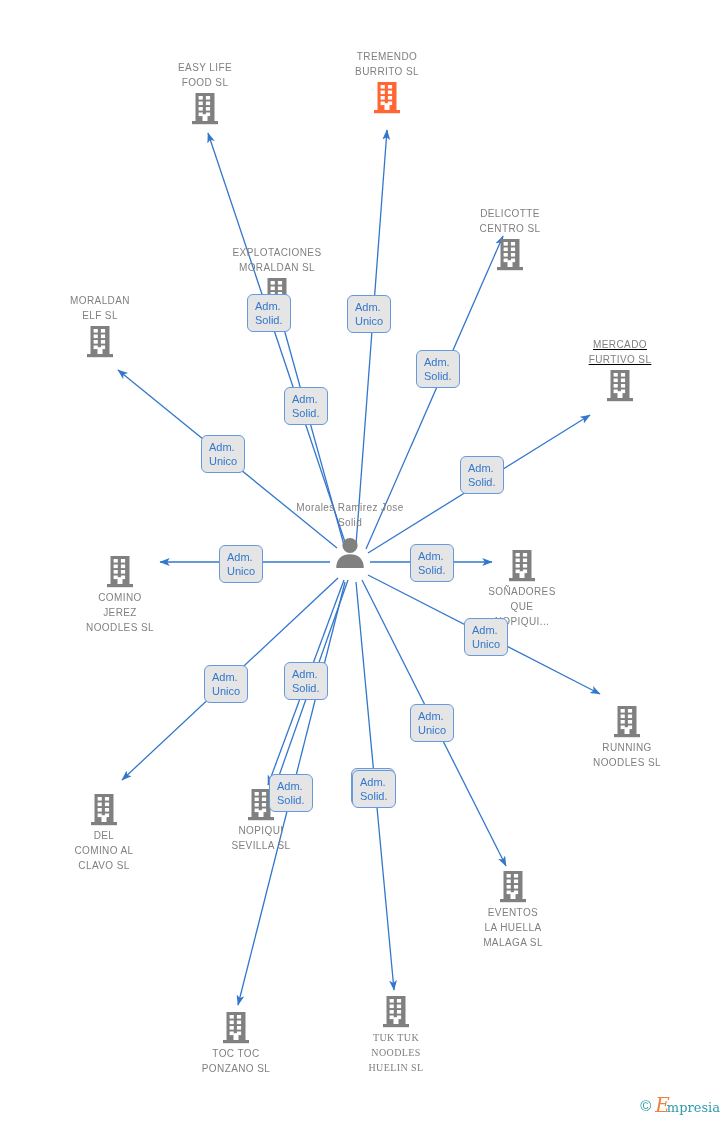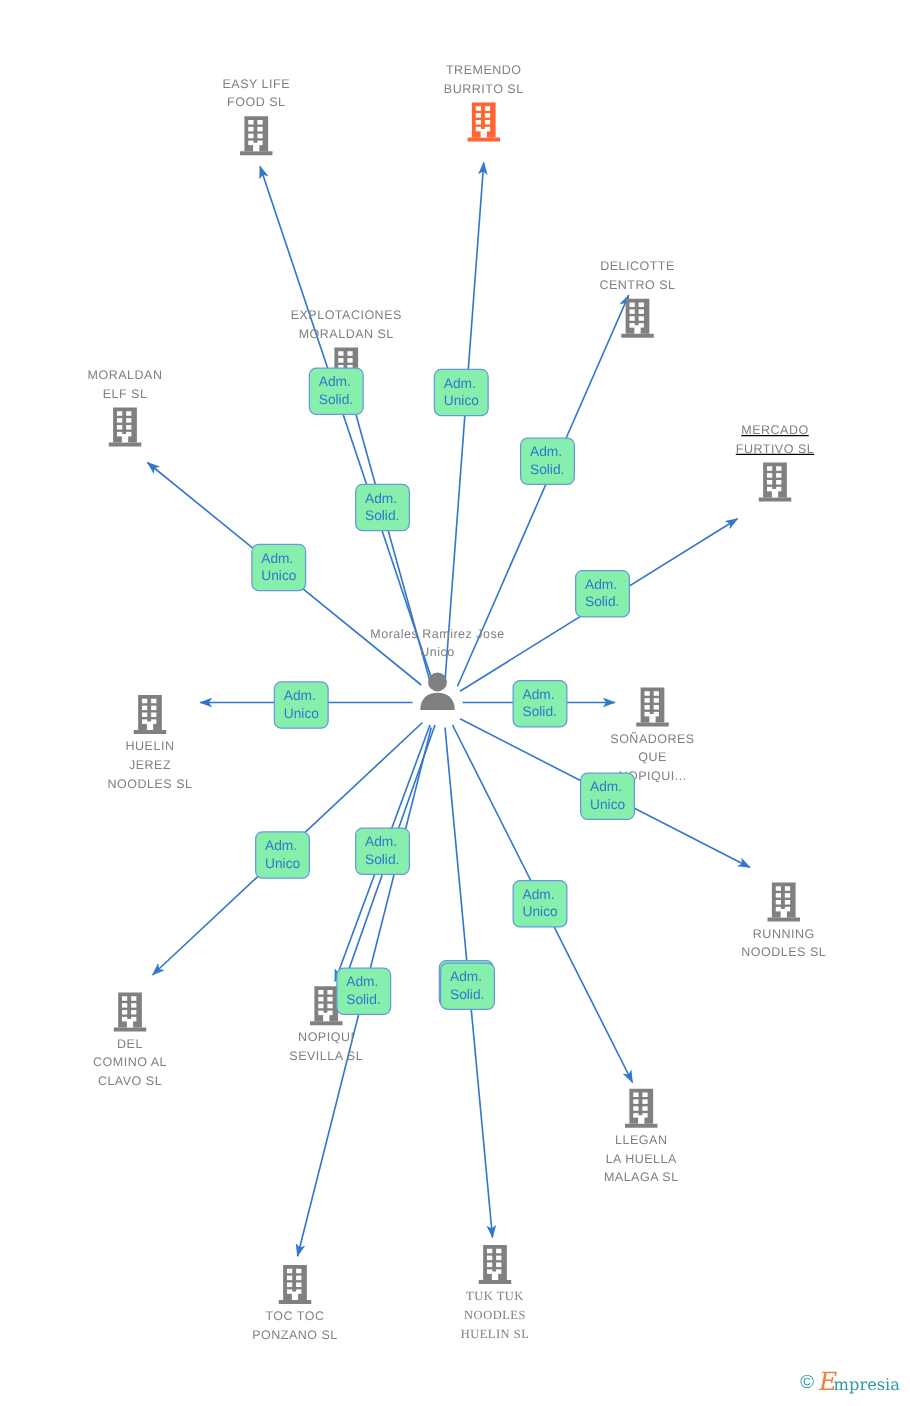--- a/index.html
+++ b/index.html
@@ -37,21 +37,21 @@
   }
   .node .icon { display: block; margin: 0 auto; }
   .node.label-above .label { margin-bottom: 2px; }
   .node.label-below .label { margin-top: 2px; }
 
   .edge-label {
     position: absolute;
     box-sizing: border-box;
     border: 1.3px solid #6699dd;
     border-radius: 6px;
-    background: #86efac;
+    background: #e5e5e5;
     color: #3377cc;
     font-size: 11px;
     line-height: 14px;
     padding: 4px 6px 4px 7px;
     text-align: left;
     white-space: pre-line;
     width: 44px;
     margin-left: -22px;
     margin-top: -17px;
   }
@@ -219,21 +219,21 @@
           <rect x="7.6" y="4" width="4.2" height="3.6" fill="#ffffff"></rect>
           <rect x="14.899999999999999" y="4" width="4.2" height="3.6" fill="#ffffff"></rect>
           <rect x="7.6" y="9.5" width="4.2" height="3.6" fill="#ffffff"></rect>
           <rect x="14.899999999999999" y="9.5" width="4.2" height="3.6" fill="#ffffff"></rect>
           <rect x="7.6" y="15" width="4.2" height="3.6" fill="#ffffff"></rect>
           <rect x="14.899999999999999" y="15" width="4.2" height="3.6" fill="#ffffff"></rect>
           <rect x="7.6" y="20.5" width="4.2" height="3.6" fill="#ffffff"></rect>
           <rect x="14.899999999999999" y="20.5" width="4.2" height="3.6" fill="#ffffff"></rect>
           <rect x="11.5" y="22.2" width="5" height="6.8" fill="#ffffff"></rect>
         </svg>
-        <div class="label">HUELIN
+        <div class="label">COMINO
 JEREZ
 NOODLES  SL</div>
       </div>
       <div class="node label-below" style="left: 522px; top: 549px;">
         <svg width="28" height="33" viewBox="0 0 28 33" class="icon">
           <path d="M4.5 1 H23.5 V29 H4.5 Z" fill="#808080"></path>
           <rect x="1" y="29" width="26" height="3.2" fill="#808080"></rect>
           <rect x="7.6" y="4" width="4.2" height="3.6" fill="#ffffff"></rect>
           <rect x="14.899999999999999" y="4" width="4.2" height="3.6" fill="#ffffff"></rect>
           <rect x="7.6" y="9.5" width="4.2" height="3.6" fill="#ffffff"></rect>
@@ -307,21 +307,21 @@
           <rect x="7.6" y="4" width="4.2" height="3.6" fill="#ffffff"></rect>
           <rect x="14.899999999999999" y="4" width="4.2" height="3.6" fill="#ffffff"></rect>
           <rect x="7.6" y="9.5" width="4.2" height="3.6" fill="#ffffff"></rect>
           <rect x="14.899999999999999" y="9.5" width="4.2" height="3.6" fill="#ffffff"></rect>
           <rect x="7.6" y="15" width="4.2" height="3.6" fill="#ffffff"></rect>
           <rect x="14.899999999999999" y="15" width="4.2" height="3.6" fill="#ffffff"></rect>
           <rect x="7.6" y="20.5" width="4.2" height="3.6" fill="#ffffff"></rect>
           <rect x="14.899999999999999" y="20.5" width="4.2" height="3.6" fill="#ffffff"></rect>
           <rect x="11.5" y="22.2" width="5" height="6.8" fill="#ffffff"></rect>
         </svg>
-        <div class="label">LLEGAN
+        <div class="label">EVENTOS
 LA HUELLA
 MALAGA  SL</div>
       </div>
       <div class="node label-below" style="left: 236px; top: 1011px;">
         <svg width="28" height="33" viewBox="0 0 28 33" class="icon">
           <path d="M4.5 1 H23.5 V29 H4.5 Z" fill="#808080"></path>
           <rect x="1" y="29" width="26" height="3.2" fill="#808080"></rect>
           <rect x="7.6" y="4" width="4.2" height="3.6" fill="#ffffff"></rect>
           <rect x="14.899999999999999" y="4" width="4.2" height="3.6" fill="#ffffff"></rect>
           <rect x="7.6" y="9.5" width="4.2" height="3.6" fill="#ffffff"></rect>
@@ -381,21 +381,21 @@
 Solid.</div>
       <div class="edge-label" style="left: 373px; top: 785px;">Adm.
 Solid.</div>
       <div class="edge-label" style="left: 374px; top: 787px;">Adm.
 Solid.</div>
       <div class="edge-label" style="left: 432px; top: 721px;">Adm.
 Unico</div>
     </div>
 
   <div class="node label-above" id="center-node" style="left:350px; top:500px;">
-    <div class="label">Morales Ramirez Jose Unico</div>
+    <div class="label">Morales Ramirez Jose Solid</div>
     <svg class="icon" width="34" height="32" viewBox="0 0 34 32" style="margin-top:6px;">
       <circle cx="17" cy="9.5" r="7.6" fill="#808080"></circle>
       <path d="M3.2 32 C3.2 22.2 9.4 18.2 17 18.2 C24.6 18.2 30.8 22.2 30.8 32 Z" fill="#808080"></path>
     </svg>
   </div>
 
   <div class="watermark">
     <span class="copy">©</span>
     <span><span class="brand-e">E</span><span class="brand-rest">mpresia</span></span>
   </div>

